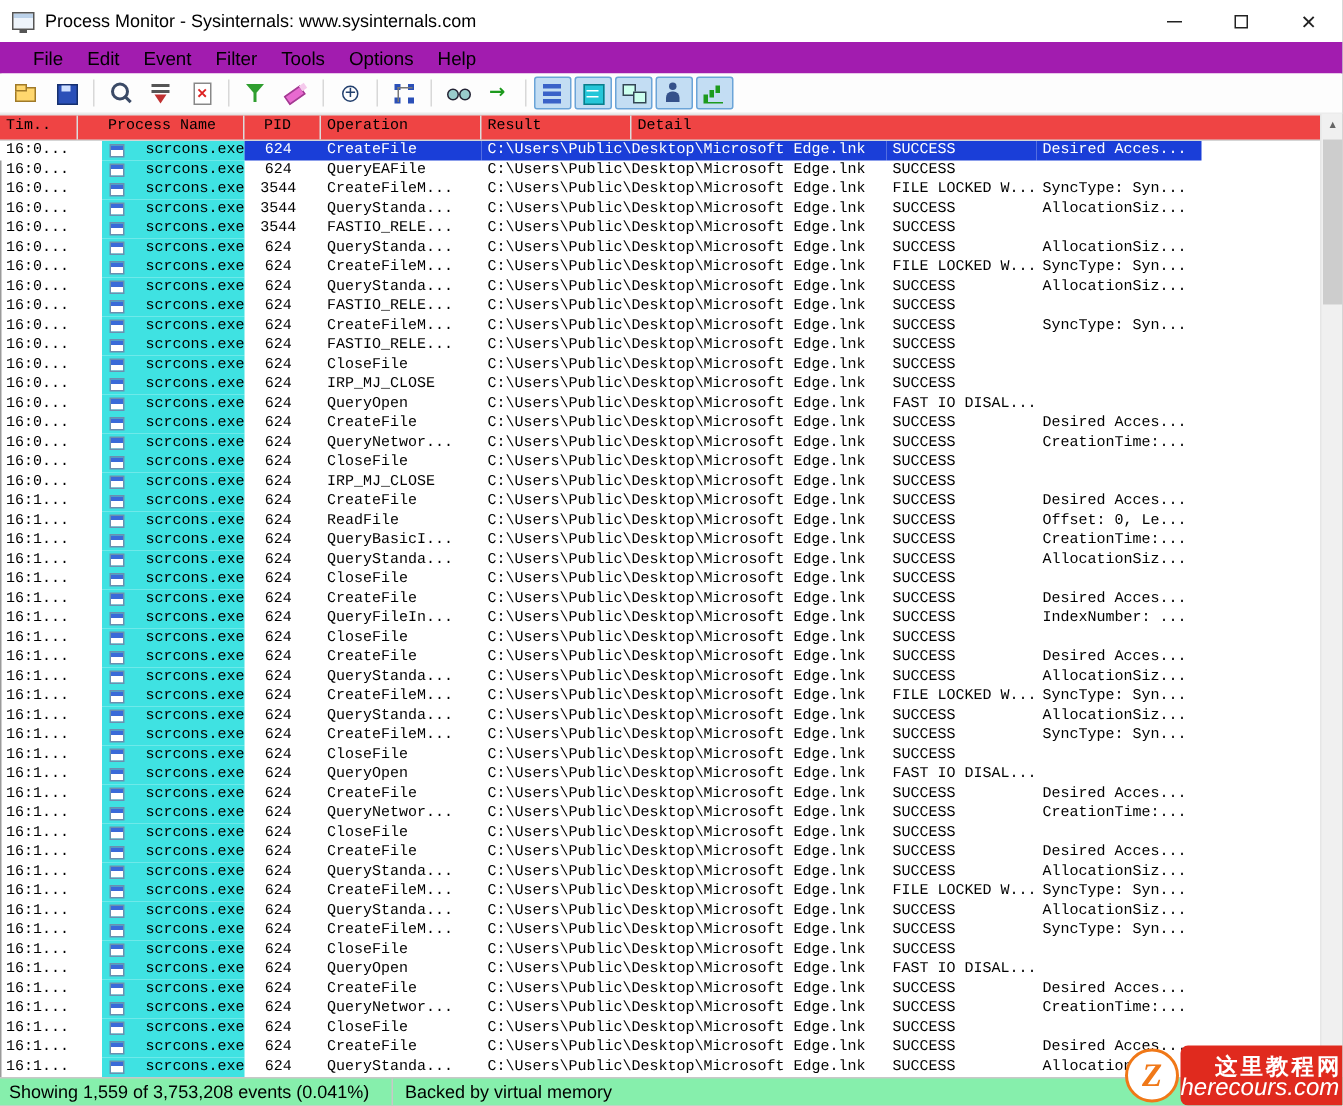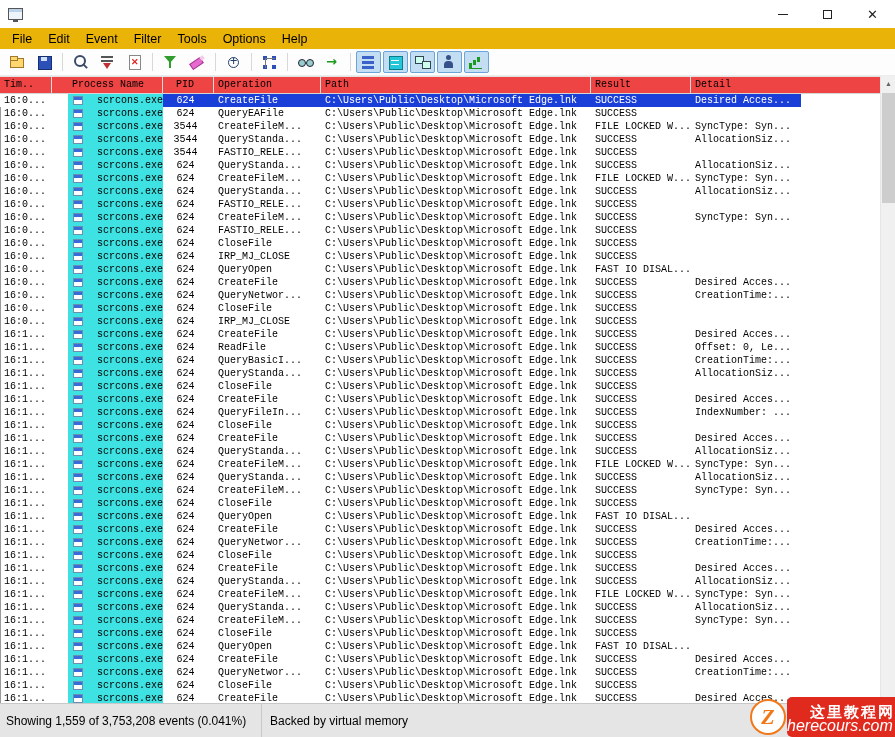--- a/index.html
+++ b/index.html
@@ -16,21 +16,21 @@
   .titlebar{height:28px;display:flex;align-items:center;padding-left:8px;gap:7px;background:#fff;}
   .appicon{width:15px;height:12px;border:1px solid #555;background:linear-gradient(#bcd2ea 0 3px,#eef4fb 3px);position:relative;flex:0 0 auto;}
   .appicon:after{content:"";position:absolute;left:4px;bottom:-3px;width:5px;height:2px;background:#555;}
   .titletext{font-size:12px;white-space:nowrap;}
   .winbtns{margin-left:auto;display:flex;height:28px;}
   .wbtn{width:45px;height:28px;display:flex;align-items:center;justify-content:center;font-size:13px;color:#222;}
   .minglyph{display:block;width:10px;height:1px;background:#222;}
   .maxglyph{display:block;width:9px;height:9px;border:1px solid #222;}
   .closeglyph{font-size:13px;line-height:13px;}
   
-  .menubar{height:21px;display:flex;align-items:center;padding-left:4px;background:#eab308;}
+  .menubar{height:21px;display:flex;align-items:center;padding-left:14px;background:#a21caf;}
   .mitem{padding:0 8px;font-size:12.5px;}
   
   .toolbar{height:27px;display:flex;align-items:center;padding:2px 5px;gap:2px;background:#fdfdfd;border-bottom:1px solid #ececec;}
   .tbtn{width:25px;height:22px;display:flex;align-items:center;justify-content:center;border:1px solid transparent;border-radius:2px;}
   .tbtn.pressed{background:#c3ddf3;border-color:#6aa4d8;}
   .tsep{width:1px;height:18px;background:#d8d8d8;margin:0 3px;}
   .tbicon{position:relative;width:17px;height:16px;display:block;}
   .tbicon:before,.tbicon:after{content:"";position:absolute;}
   .i-open-folder-icon:before{left:1px;top:4px;width:12px;height:8px;background:#ffd76e;border:1px solid #a07a28;}
   .i-open-folder-icon:after{left:1px;top:2px;width:6px;height:3px;background:#ffd76e;border:1px solid #a07a28;}
@@ -76,38 +76,39 @@
   .picon{width:10px;height:9px;border:1px solid #6a8fb0;background:linear-gradient(#3a6ad8 0 3px,#fff 3px);display:inline-block;margin:0 3px 0 1px;flex:0 0 auto;}
   .trow.sel .tcell{background:var(--sel);color:#fff;}
   .trow.sel .c0{background:#fff;color:#000;}
   .trow.sel .c1{background:var(--hl);color:#000;}
   
   .vscroll{position:absolute;right:0;top:76px;bottom:19px;width:15px;background:#f0f0f0;border-left:1px solid #e6e6e6;}
   .sarrow{position:absolute;left:0;width:15px;height:15px;display:flex;align-items:center;justify-content:center;font-size:7px;color:#666;}
   .sarrow.up{top:0;} .sarrow.down{bottom:0;}
   .sthumb{position:absolute;left:1px;top:17px;width:13px;height:110px;background:#cdcdcd;}
   
-  .statusbar{position:absolute;left:0;right:0;bottom:0;height:34px;display:flex;align-items:center;
-    border-top:1px solid #c8c8c8;background:#e5e5e5;font-size:12px;}
+  .statusbar{position:absolute;left:0;right:0;bottom:0;height:19px;display:flex;align-items:center;
+    border-top:1px solid #c8c8c8;background:#86efac;font-size:12px;}
   .spane1{width:262px;padding-left:6px;border-right:1px solid #c8c8c8;height:100%;display:flex;align-items:center;overflow:hidden;white-space:nowrap;}
   .spane2{padding-left:8px;white-space:nowrap;}
   
   .watermark{position:absolute;right:0;bottom:0;width:108px;height:40px;background:var(--wm-red);
     border-radius:5px 0 0 5px;color:#fff;display:flex;flex-direction:column;justify-content:center;z-index:5;}
   .wm-title{font-size:15px;font-weight:bold;letter-spacing:2px;text-align:right;line-height:17px;}
   .wm-site{font-size:16px;text-align:right;padding-right:5px;line-height:12px;font-style:italic;}
   .wm-logo{position:absolute;left:-37px;top:2px;width:36px;height:36px;border-radius:50%;
     background:#fff;border:2px solid var(--logo-orange);display:flex;align-items:center;justify-content:center;}
   .wm-z{font:italic bold 22px/22px "Liberation Serif",serif;color:var(--logo-orange);}
 </style>
 </head>
 <body>
 
 <div class="titlebar">
   <span class="appicon"></span>
+  <span class="titletext">Process Monitor - Sysinternals: www.sysinternals.com</span>
   <div class="winbtns">
     <div class="wbtn">
         <span class="minglyph"></span>
       </div>
     <div class="wbtn">
         <span class="maxglyph"></span>
       </div>
     <div class="wbtn">
         <span class="closeglyph">✕</span>
       </div>
@@ -180,21 +181,20 @@
       <span class="tbicon i-profiling-icon"></span>
     </div>
   </div>
 
 <div class="gridwrap">
   <div class="thead">
       <div class="hcell c0">Tim..</div>
       <div class="hcell c1">Process Name</div>
       <div class="hcell c2">PID</div>
       <div class="hcell c3">Operation</div>
-      <div class="hcell c4">Path</div>
       <div class="hcell c5">Result</div>
       <div class="hcell c6">Detail</div>
     </div>
   <div class="tbody">
       <div class="trow sel">
         <div class="tcell c0">16:0...</div>
         <div class="tcell c1">
           <span class="picon"></span>
           <span>scrcons.exe</span>
         </div>

